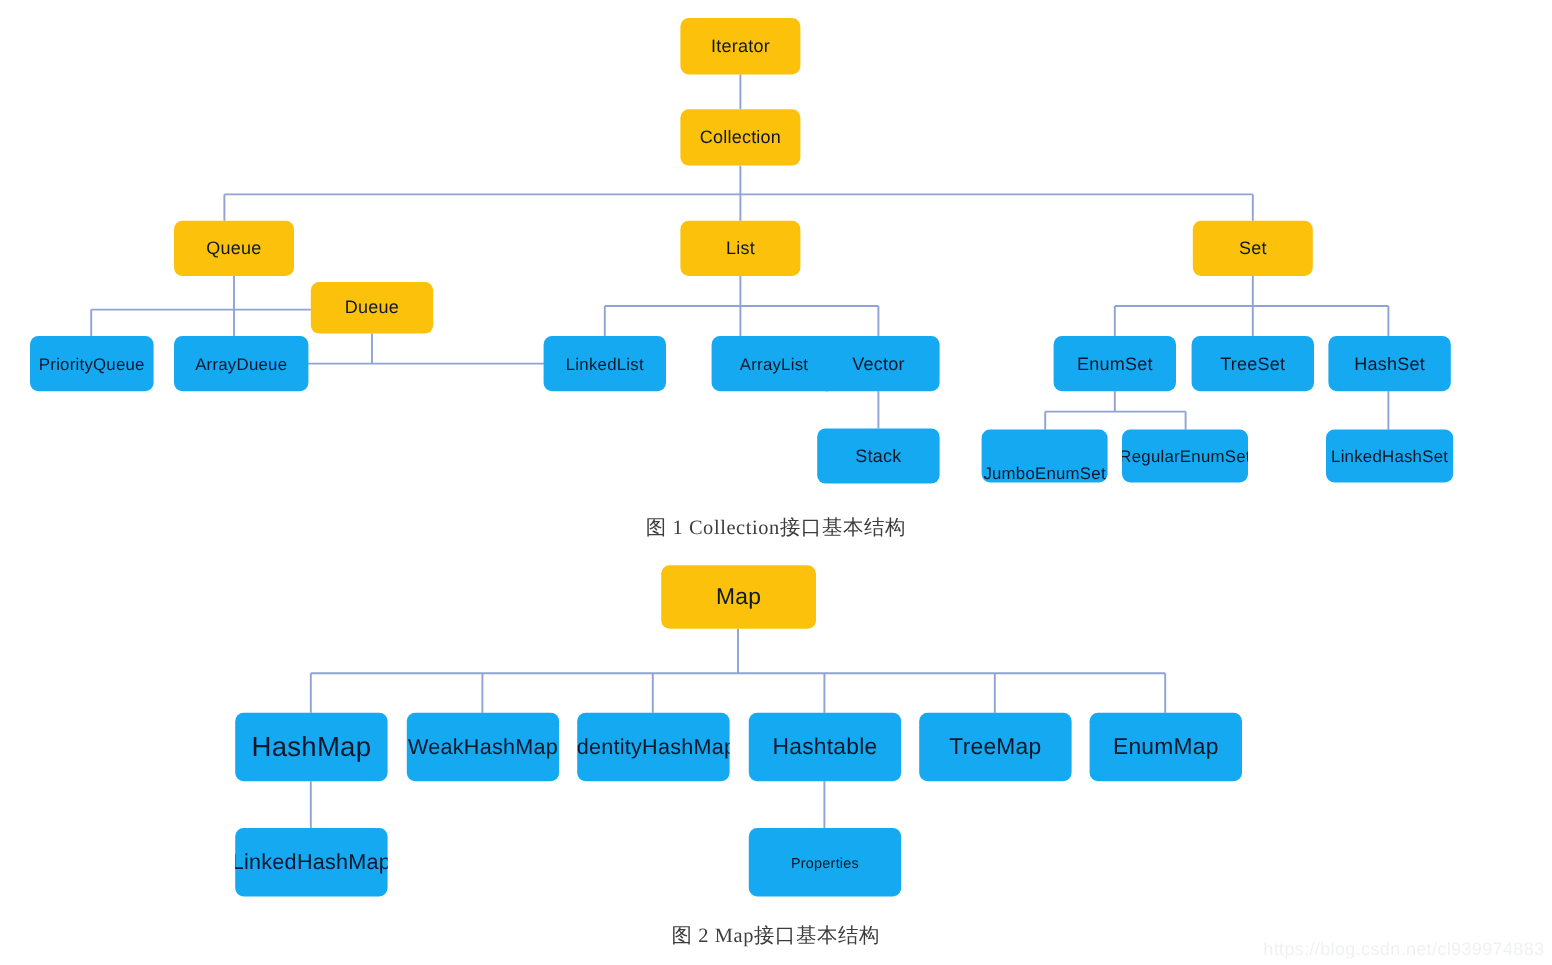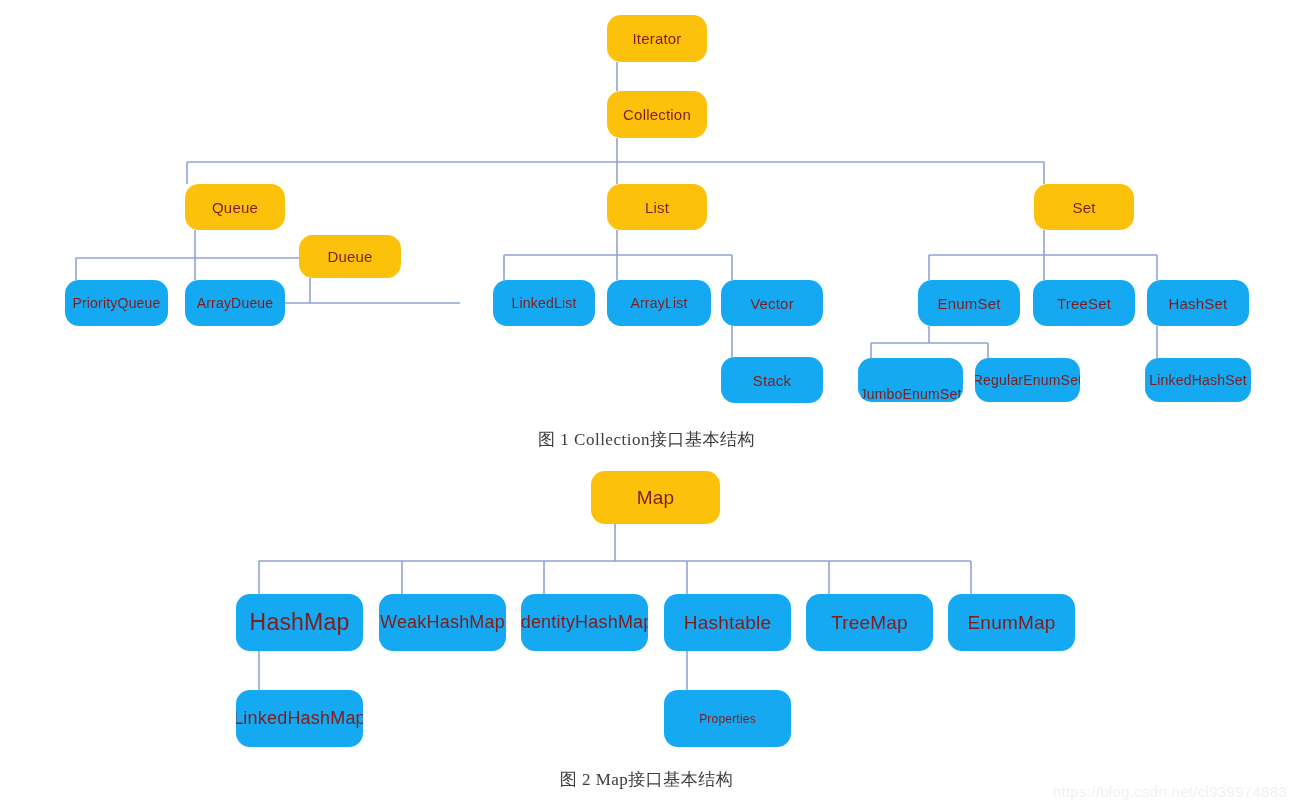--- a/index.html
+++ b/index.html
@@ -24,26 +24,25 @@
     width: 1293px;
     height: 804px;
     pointer-events: none;
   }
   .node {
     position: absolute;
     box-sizing: border-box;
     display: flex;
     align-items: center;
     justify-content: center;
-    color: #7f1d1d;
-    border-radius: 14px;
+    color: #0f172a;
+    border-radius: 7px;
     white-space: nowrap;
     overflow: hidden;
     letter-spacing: 0.2px;
-    margin-left: 40px;
   }
   .node.blue  { background: #15a9f2; }
   .node.amber { background: #fcc20b; }
 
   .caption {
     position: absolute;
     width: 100%;
     left: 0;
     text-align: center;
     color: #3c3c3c;
@@ -143,29 +142,29 @@
   </div>
 
   <div class="node amber" style="left:259px; top:235px; width:102px; height:43px; font-size:15px;">
     <span>Dueue</span>
   </div>
 
   <div class="node blue" style="left:25px; top:280px; width:103px; height:46px; font-size:14px;">
     <span>PriorityQueue</span>
   </div>
 
-  <div class="node blue" style="left:145px; top:280px; width:100px; height:46px; font-size:14px;">
+  <div class="node blue" style="left:145px; top:280px; width:112px; height:46px; font-size:14px;">
     <span>ArrayDueue</span>
   </div>
 
   <div class="node blue" style="left:453px; top:280px; width:102px; height:46px; font-size:14px;">
     <span>LinkedList</span>
   </div>
 
-  <div class="node blue" style="left:567px; top:280px; width:104px; height:46px; font-size:14px;">
+  <div class="node blue" style="left:593px; top:280px; width:104px; height:46px; font-size:14px;">
     <span>ArrayList</span>
   </div>
 
   <div class="node blue" style="left:681px; top:280px; width:102px; height:46px; font-size:15px;">
     <span>Vector</span>
   </div>
 
   <div class="node blue" style="left:681px; top:357px; width:102px; height:46px; font-size:15px;">
     <span>Stack</span>
   </div>

